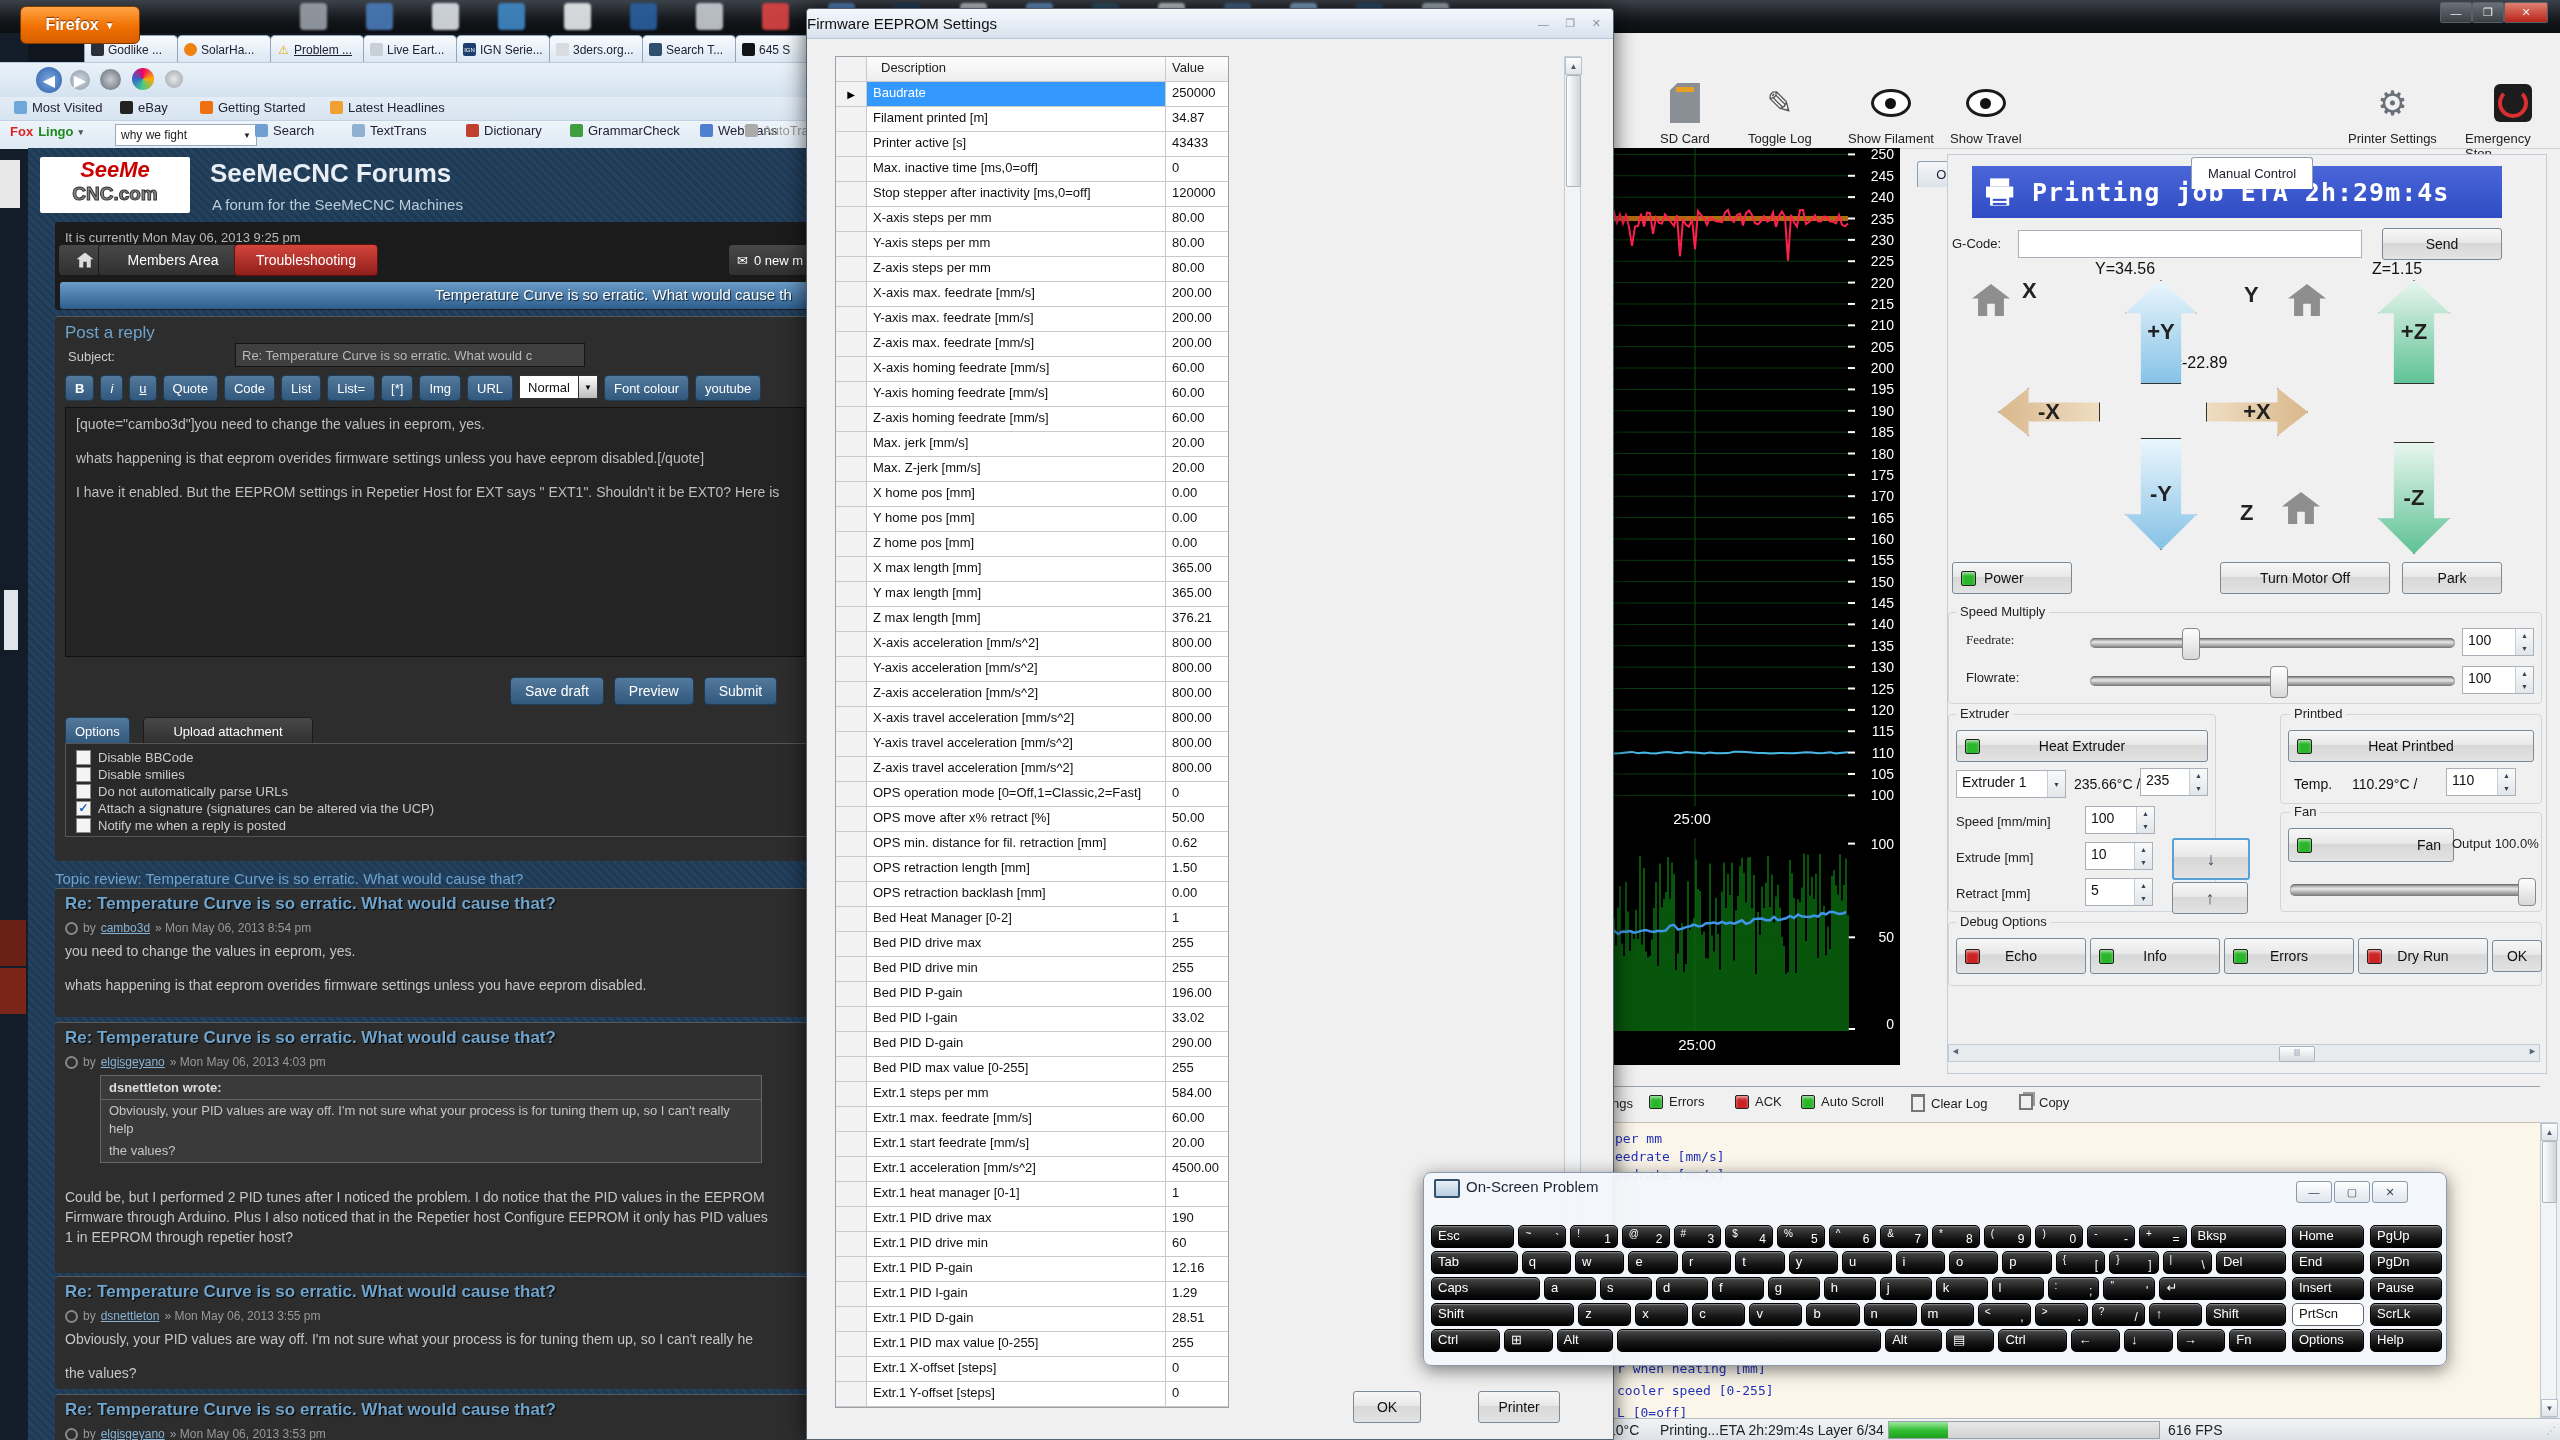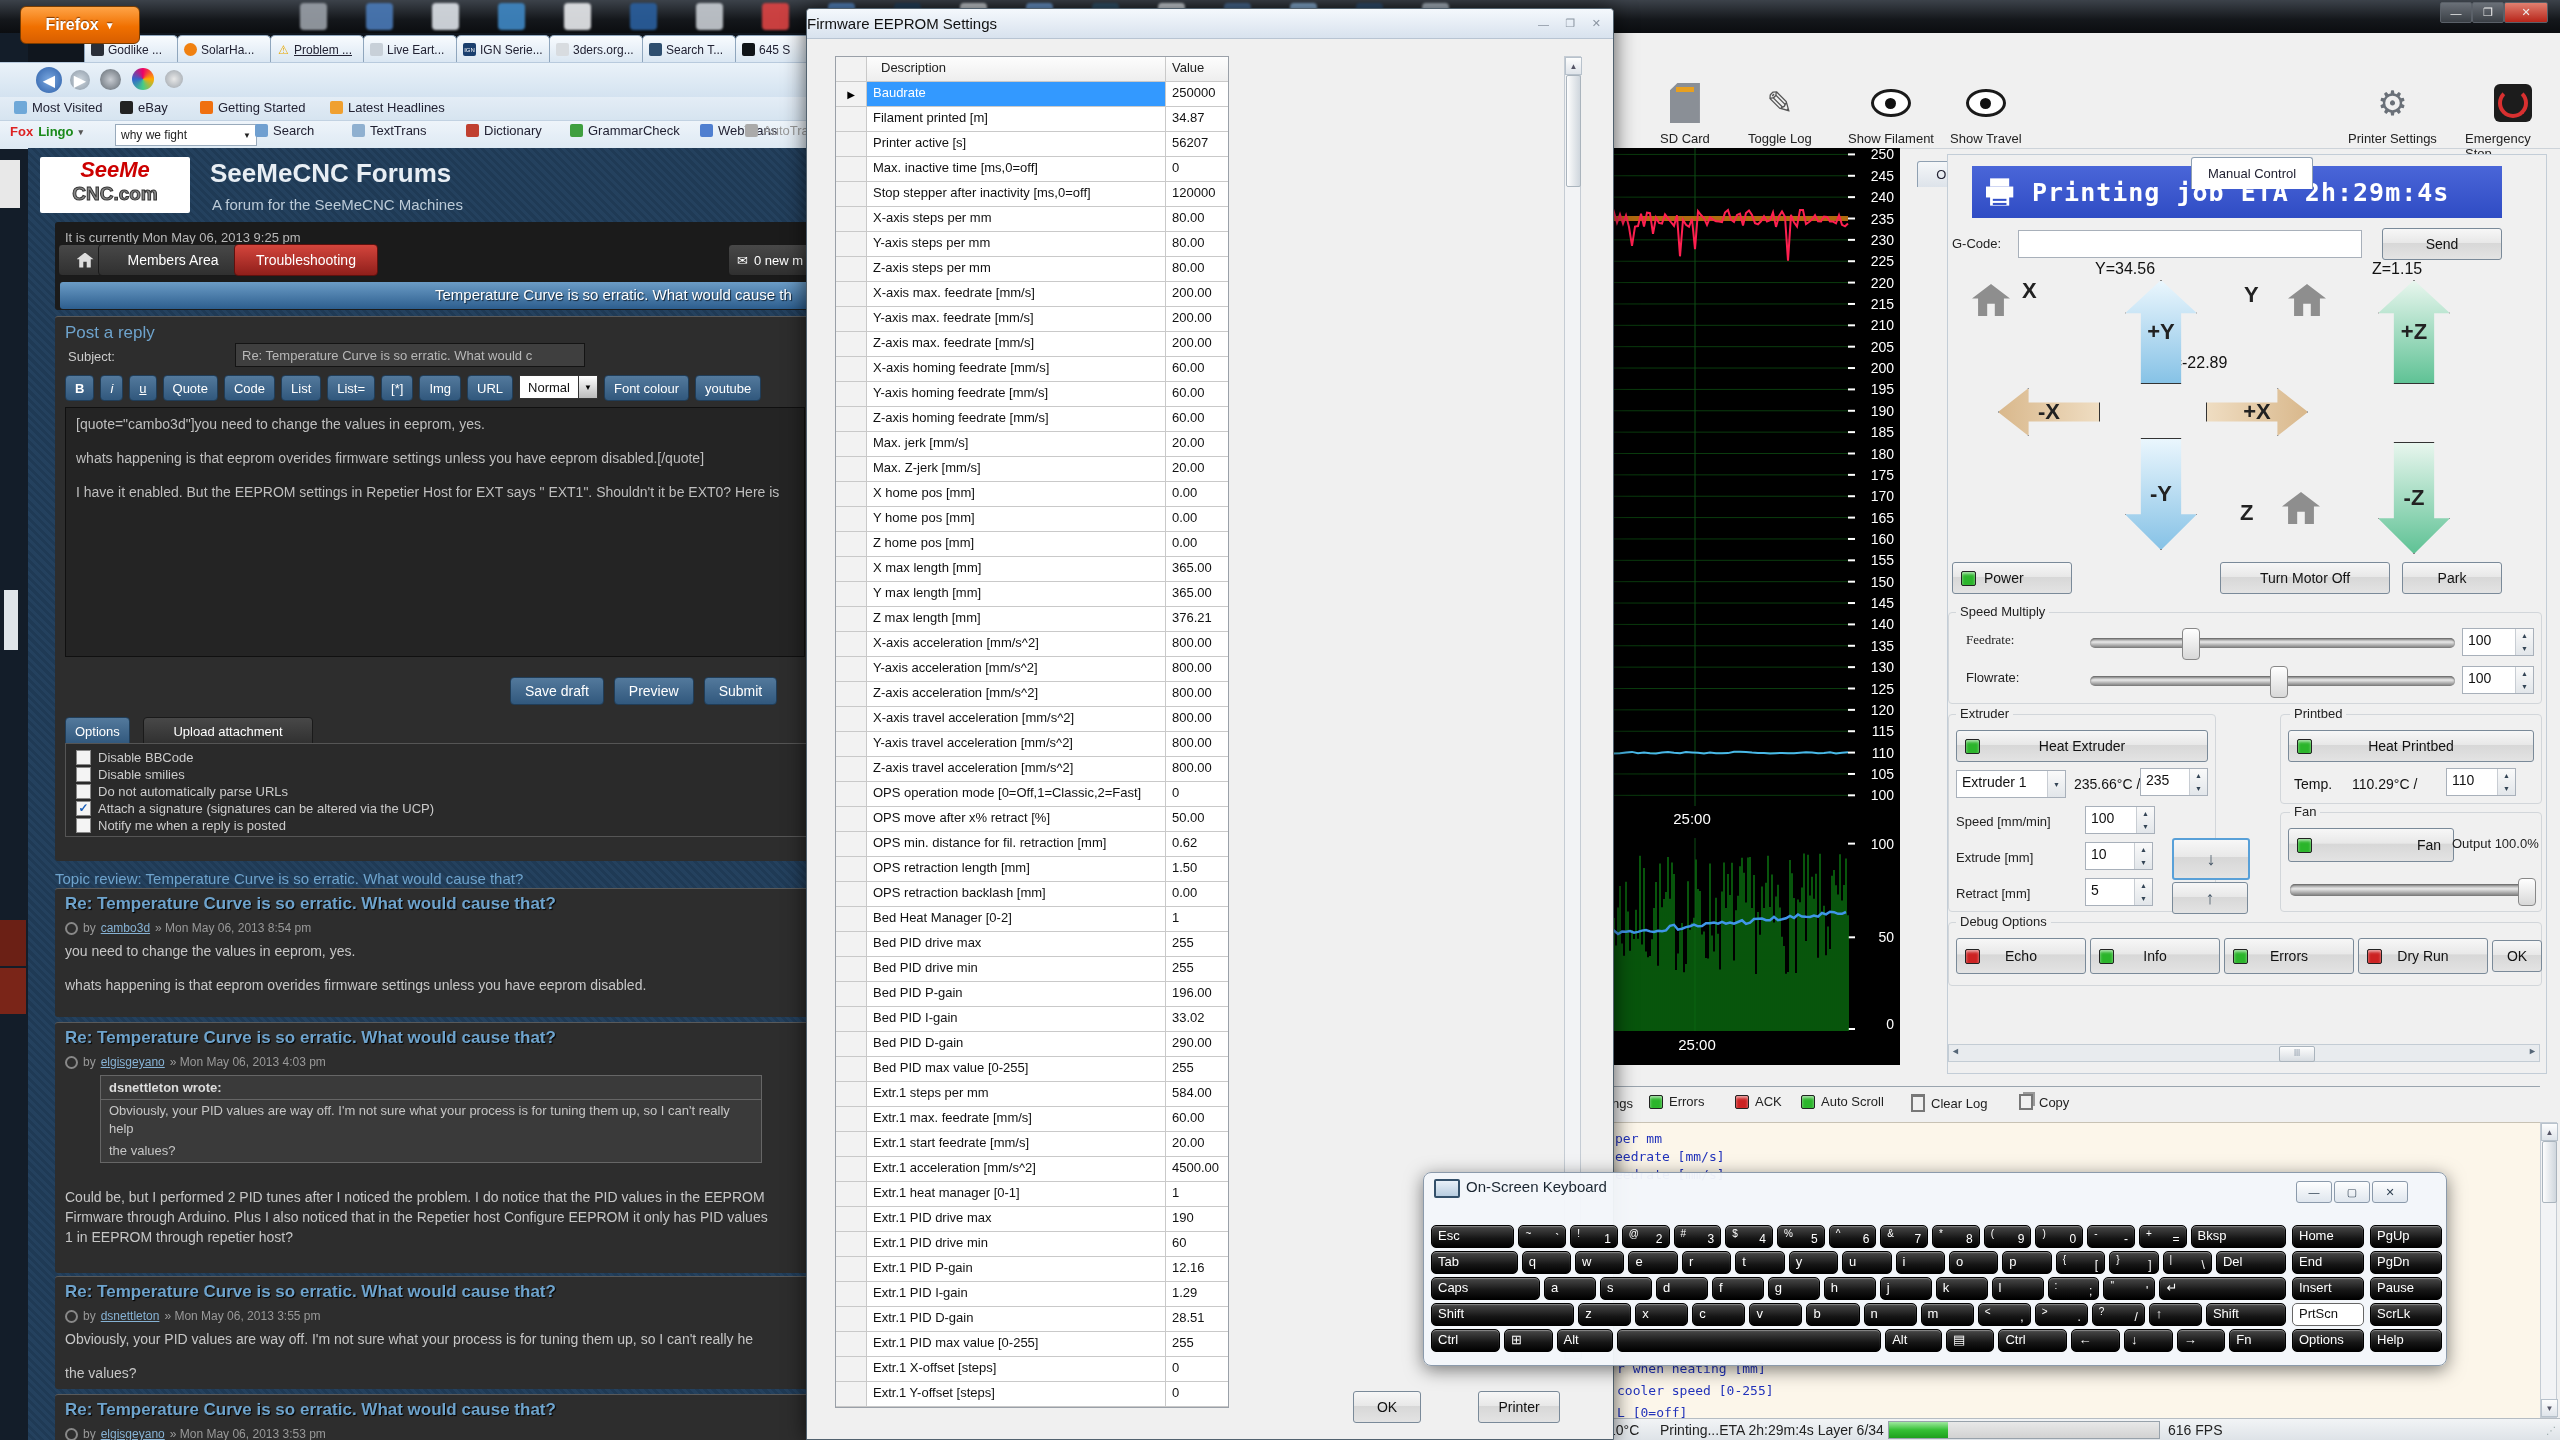--- a/index.html
+++ b/index.html
@@ -748,21 +748,21 @@
             <div class="gval">250000</div>
           </div>
           <div class="grow">
             <div class="gsel"></div>
             <div class="gdesc">Filament printed [m]</div>
             <div class="gval">34.87</div>
           </div>
           <div class="grow">
             <div class="gsel"></div>
             <div class="gdesc">Printer active [s]</div>
-            <div class="gval">56207</div>
+            <div class="gval">43433</div>
           </div>
           <div class="grow">
             <div class="gsel"></div>
             <div class="gdesc">Max. inactive time [ms,0=off]</div>
             <div class="gval">0</div>
           </div>
           <div class="grow">
             <div class="gsel"></div>
             <div class="gdesc">Stop stepper after inactivity [ms,0=off]</div>
             <div class="gval">120000</div>
@@ -1013,21 +1013,21 @@
       <div class="sarrow" style="top:0;">▲</div>
       <div class="sarrow" style="bottom:0;">▼</div>
       <div style="position:absolute;left:1px;top:18px;width:13px;height:110px;background:linear-gradient(90deg,#fdfdfd,#cfd6dd);border:1px solid #aab4bd;border-radius:2px;"></div>
     </div>
     <div class="w7btn" style="left:546px;top:1382px;width:66px;height:30px;">OK</div>
     <div class="w7btn" style="left:671px;top:1382px;width:80px;height:30px;">Printer</div>
   </div>
 
   <div class="abs" id="osk">
     <div class="abs" style="left:10px;top:6px;width:22px;height:15px;border:2px solid #33506a;border-radius:2px;background:linear-gradient(#e8f0f8,#b8cde0);"></div>
-    <div class="t" style="left:42px;top:5px;font-size:15px;color:#1a2530;">On-Screen Keyboard</div>
+    <div class="t" style="left:42px;top:5px;font-size:15px;color:#1a2530;">On-Screen Problem</div>
     <div id="oskctls">
         <div class="oskctl" style="right: 114px;">—</div>
         <div class="oskctl" style="right: 76px;">▢</div>
         <div class="oskctl" style="right: 38px;">✕</div>
       </div>
     <div id="oskkeys">
         <div class="oskrow" style="top: 52px;">
           <div class="key" style="flex: 1.9 1.9 0px;">Esc</div>
           <div class="key" style="flex: 1 1 0px;">
             <span style="font-size: 10px;">~</span>

